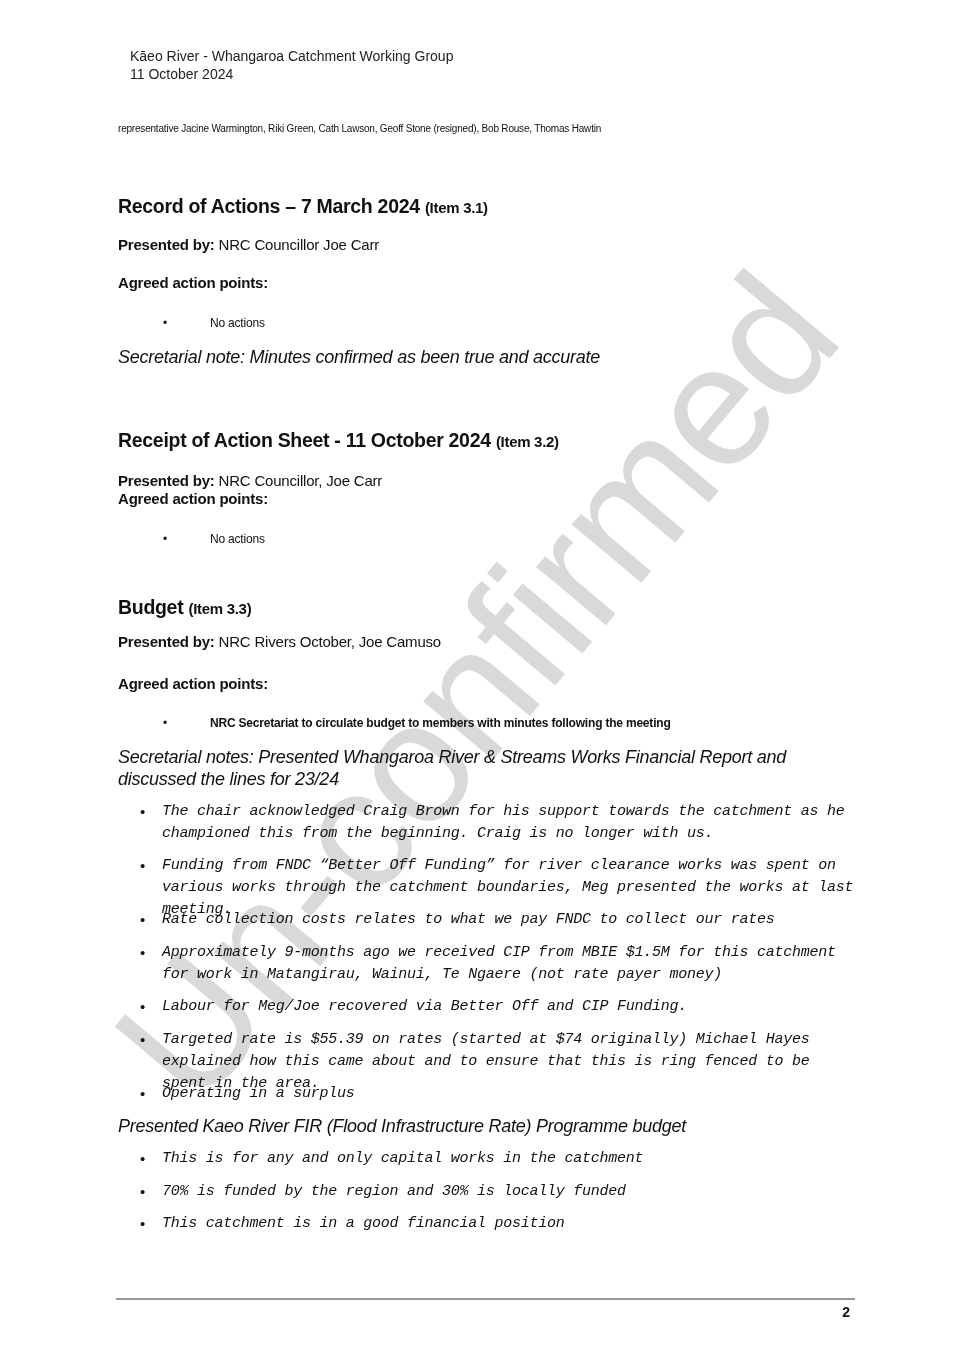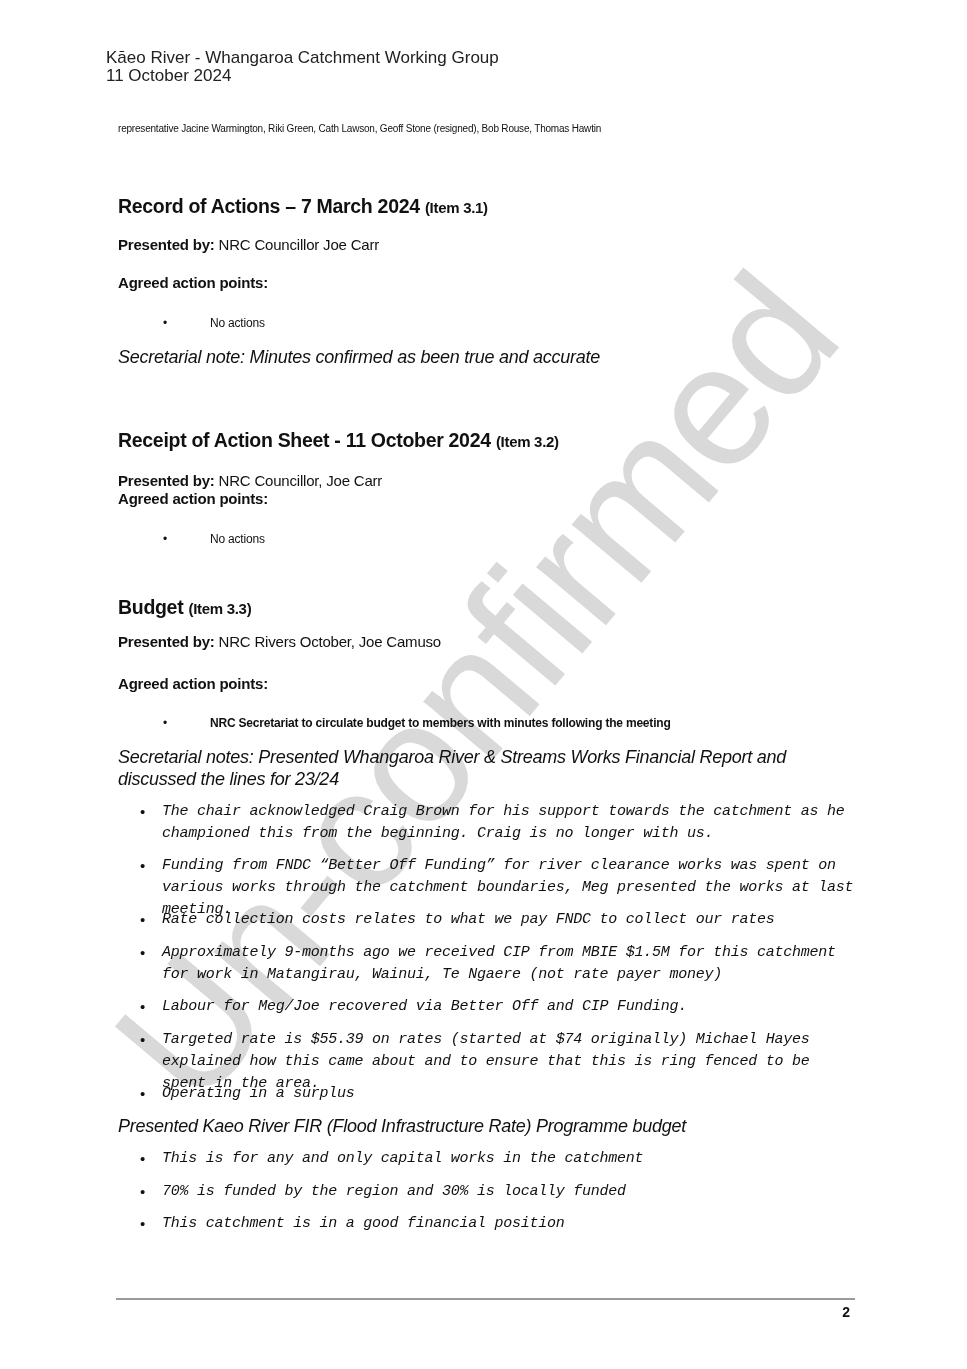--- a/index.html
+++ b/index.html
@@ -31,23 +31,23 @@
       white-space: nowrap;
       letter-spacing: -2px;
       z-index: 0;
       user-select: none;
       line-height: 1;
     }
     .content { position: relative; z-index: 1; }
     .abs { position: absolute; }
 
     .hdr-line {
-      font-size: 17px;
+      font-size: 14px;
       color: #222;
-      left: 106px;
+      left: 130px;
     }
 
     .body-text {
       font-size: 10px;
       line-height: 22px;
       left: 118px;
       width: 720px;
       letter-spacing: -0.2px;
     }
 

